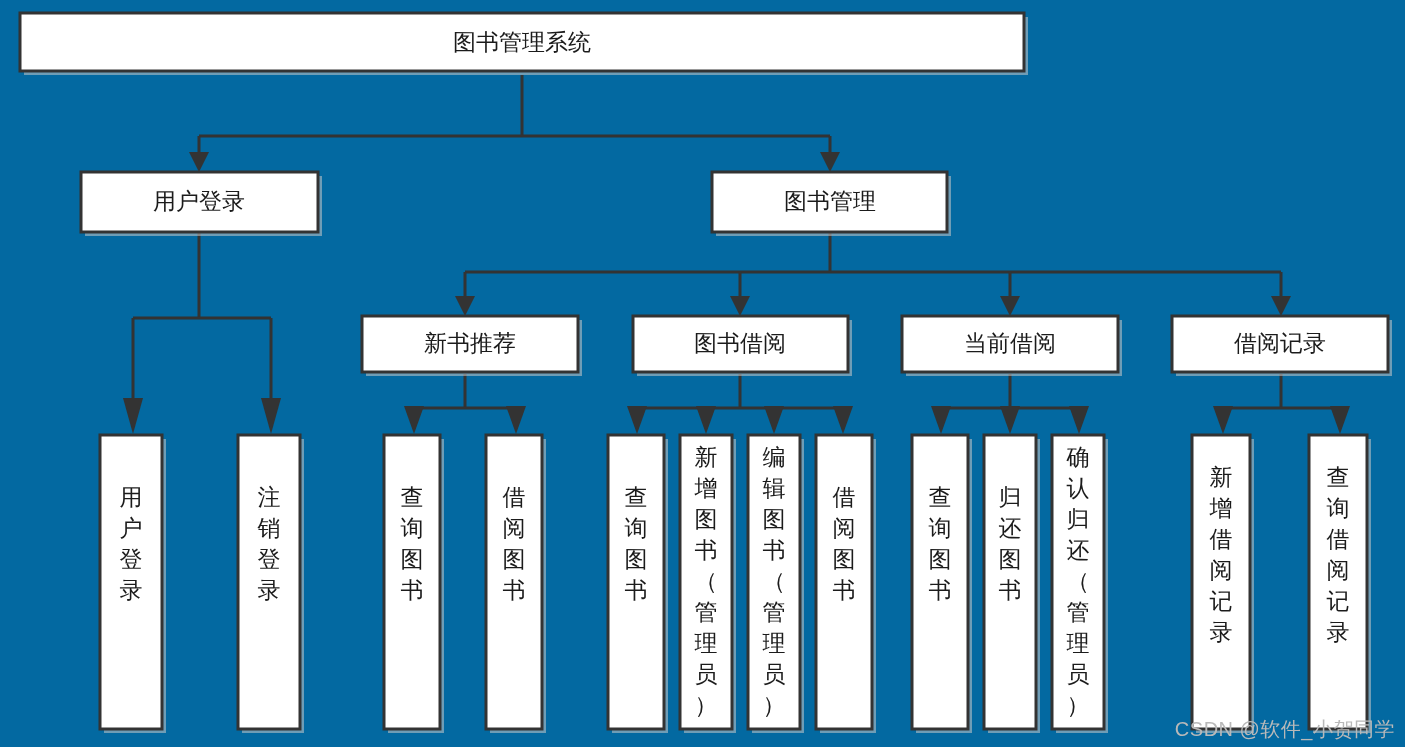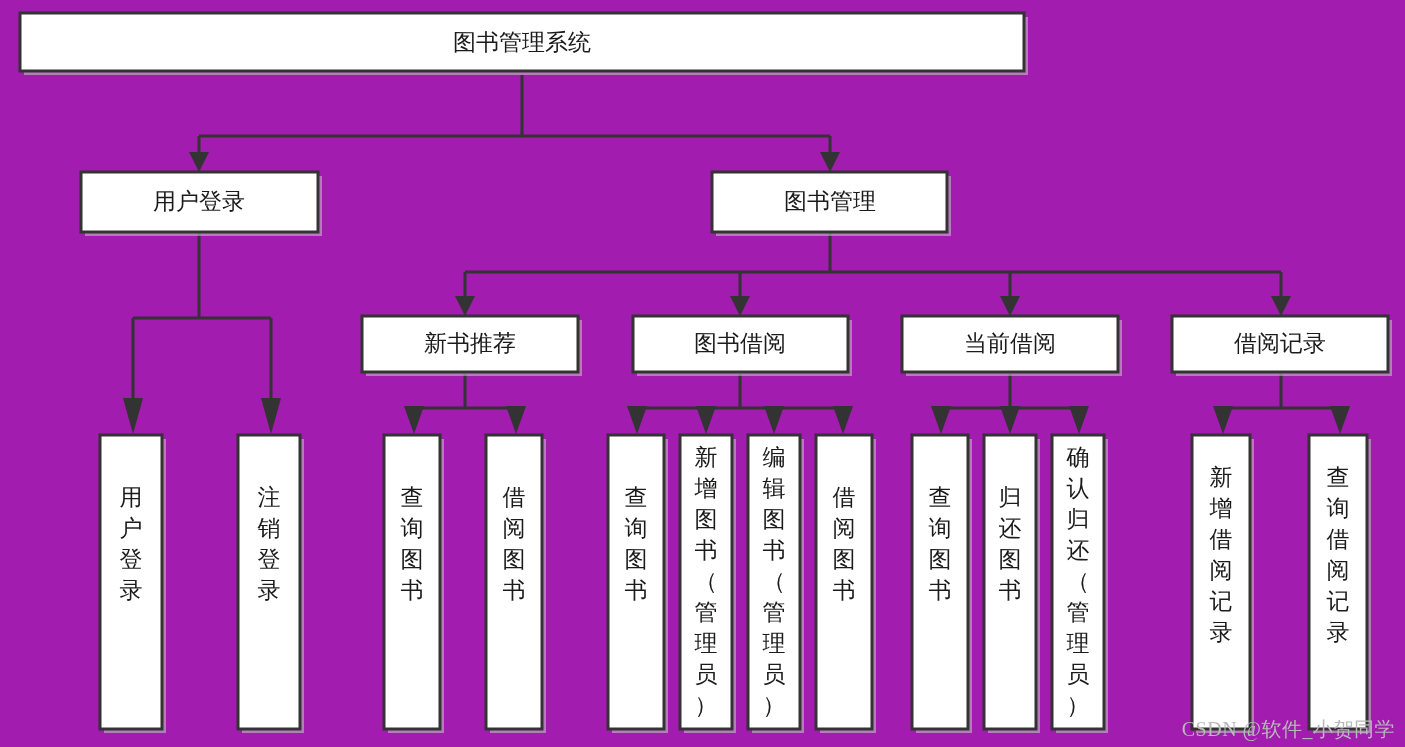--- a/index.html
+++ b/index.html
@@ -11,21 +11,21 @@
   body {
     font-family: "Liberation Sans", "DejaVu Sans", sans-serif;
     width: 1405px;
     height: 747px;
     overflow: hidden;
   }
   #diagram-root {
     position: relative;
     width: 1405px;
     height: 747px;
-    background: #a21caf;
+    background: #0369a1;
   }
   svg#tree-svg {
     position: absolute;
     left: 0;
     top: 0;
     width: 1405px;
     height: 747px;
     display: block;
   }
   .node-box {
@@ -58,21 +58,21 @@
   .node-label-v {
     font-family: "Liberation Sans", "DejaVu Sans", sans-serif;
     font-size: 23px;
     fill: #1b1b1b;
     text-anchor: middle;
   }
   .watermark {
     position: absolute;
     right: 10px;
     bottom: 4px;
-    font-family: Liberation Serif, serif;
+    font-family: Liberation Sans, sans-serif;
     font-size: 20px;
     color: #b9b9b9;
     letter-spacing: 0.5px;
     white-space: nowrap;
     user-select: none;
   }
 </style>
 </head>
 <body>
 

